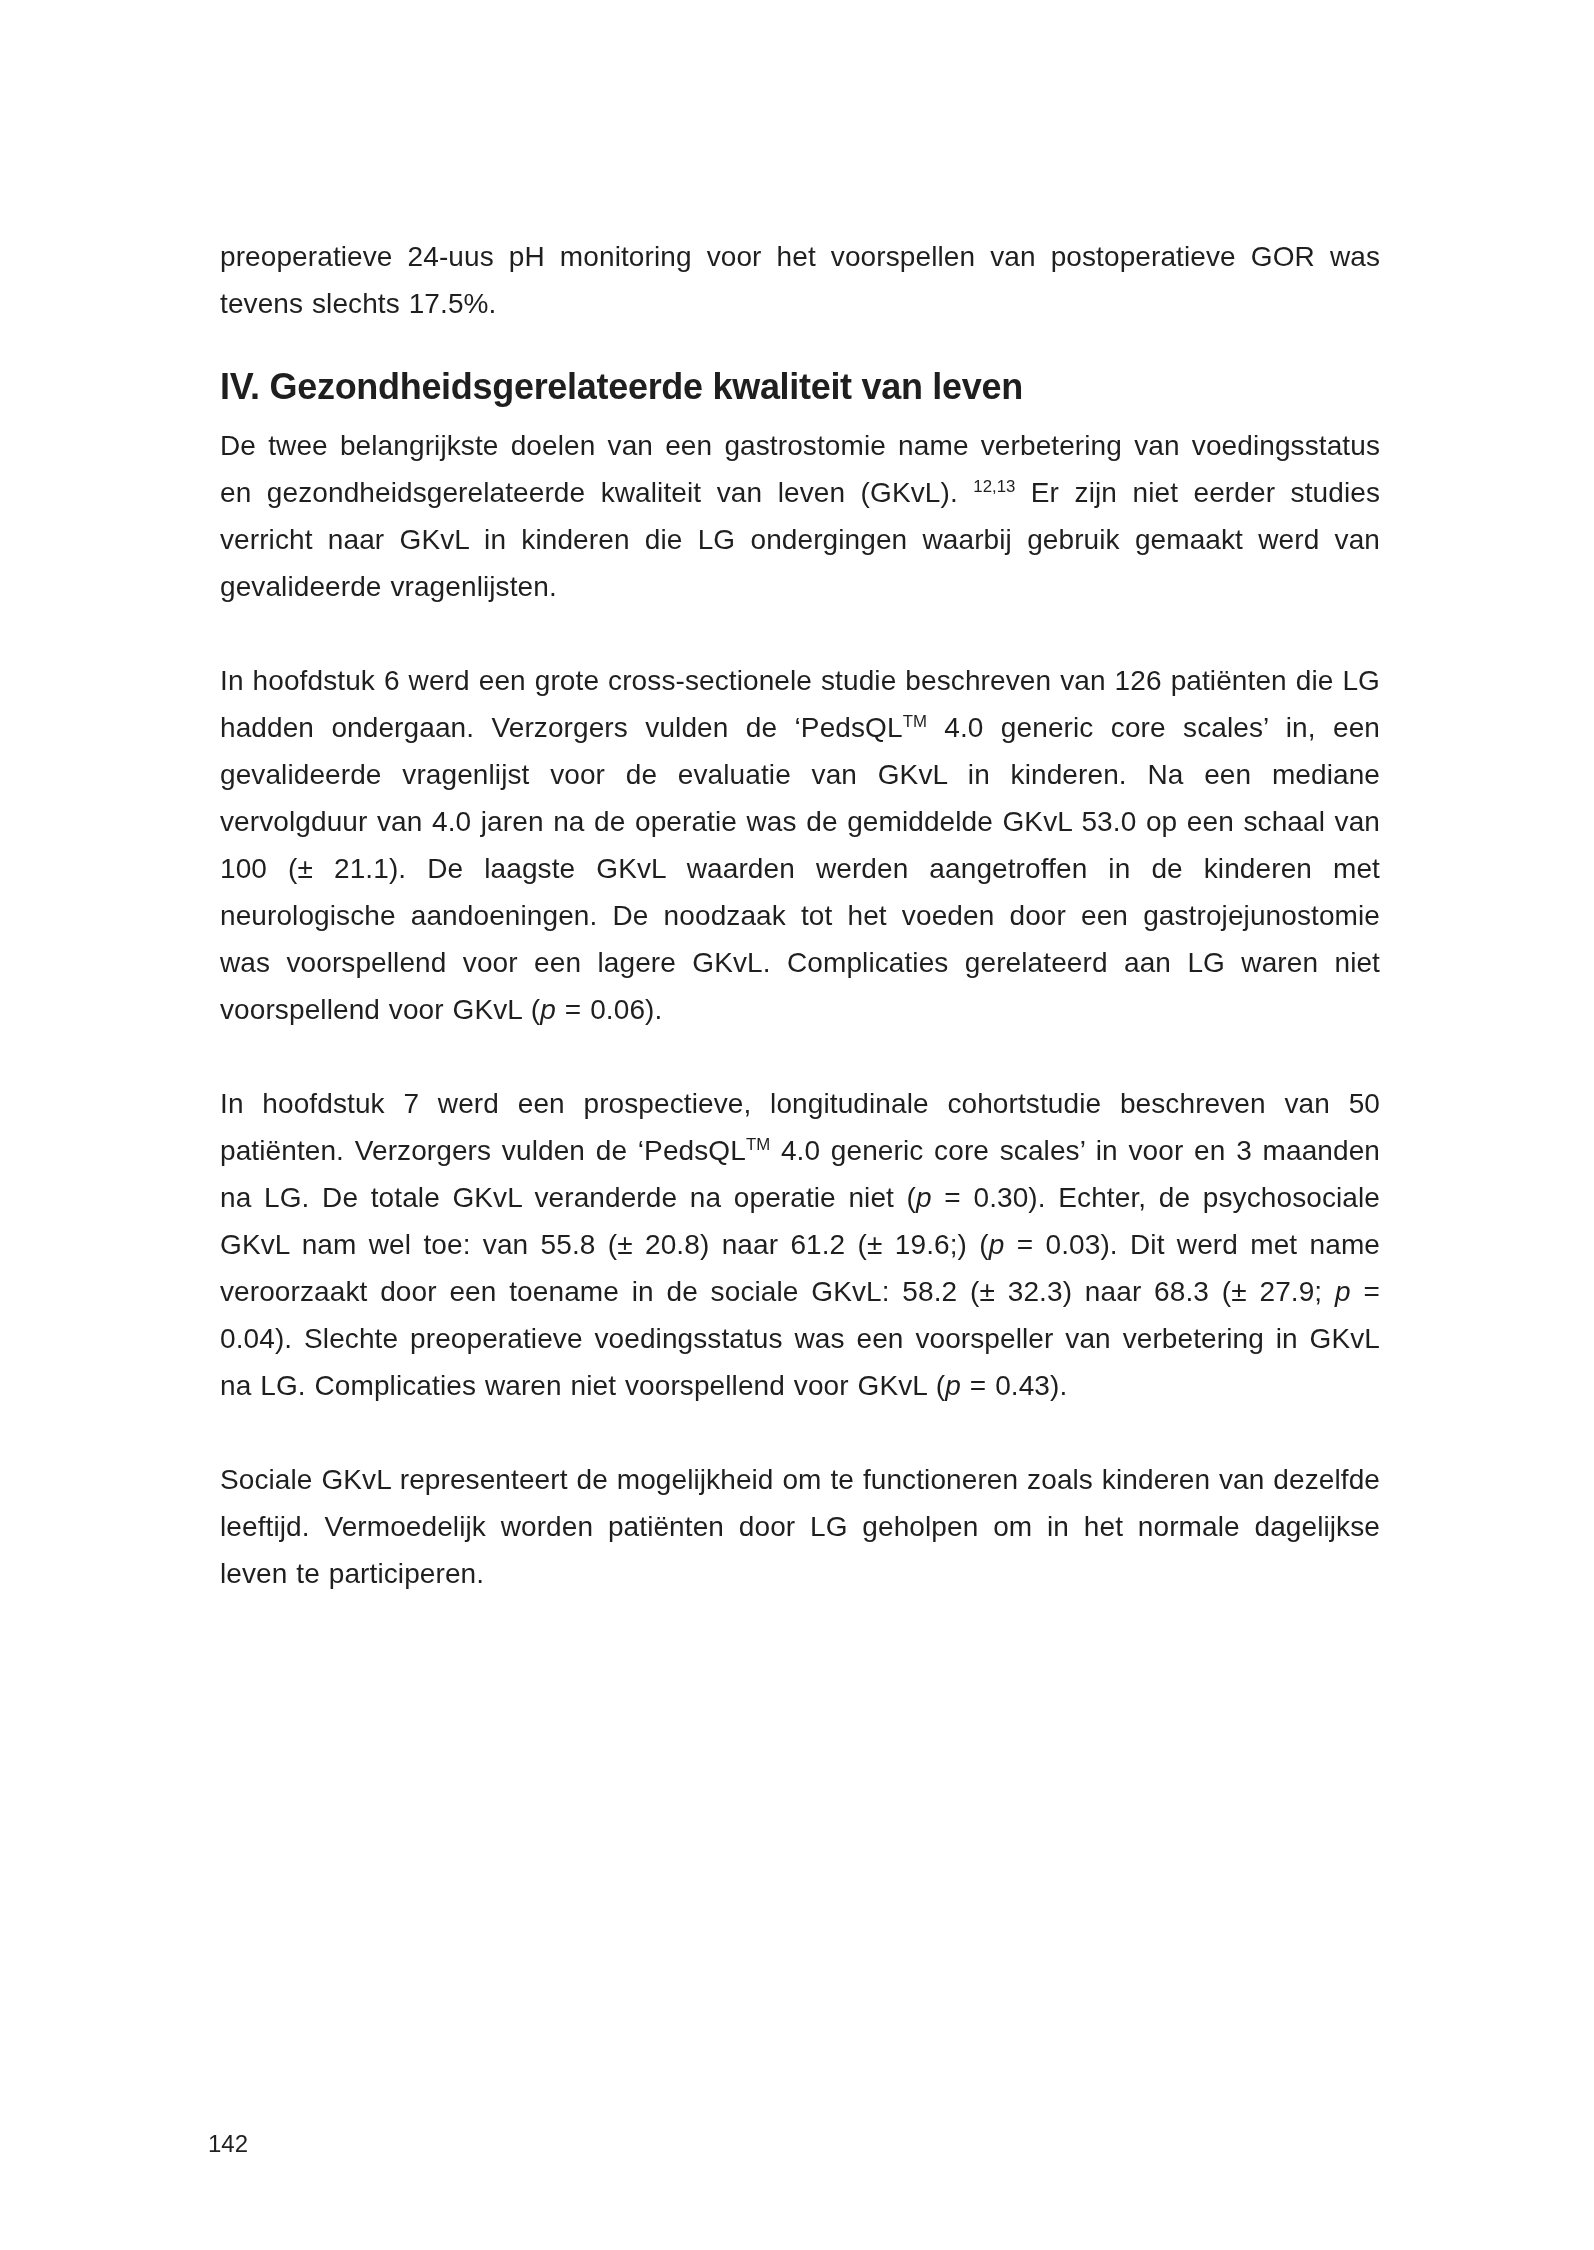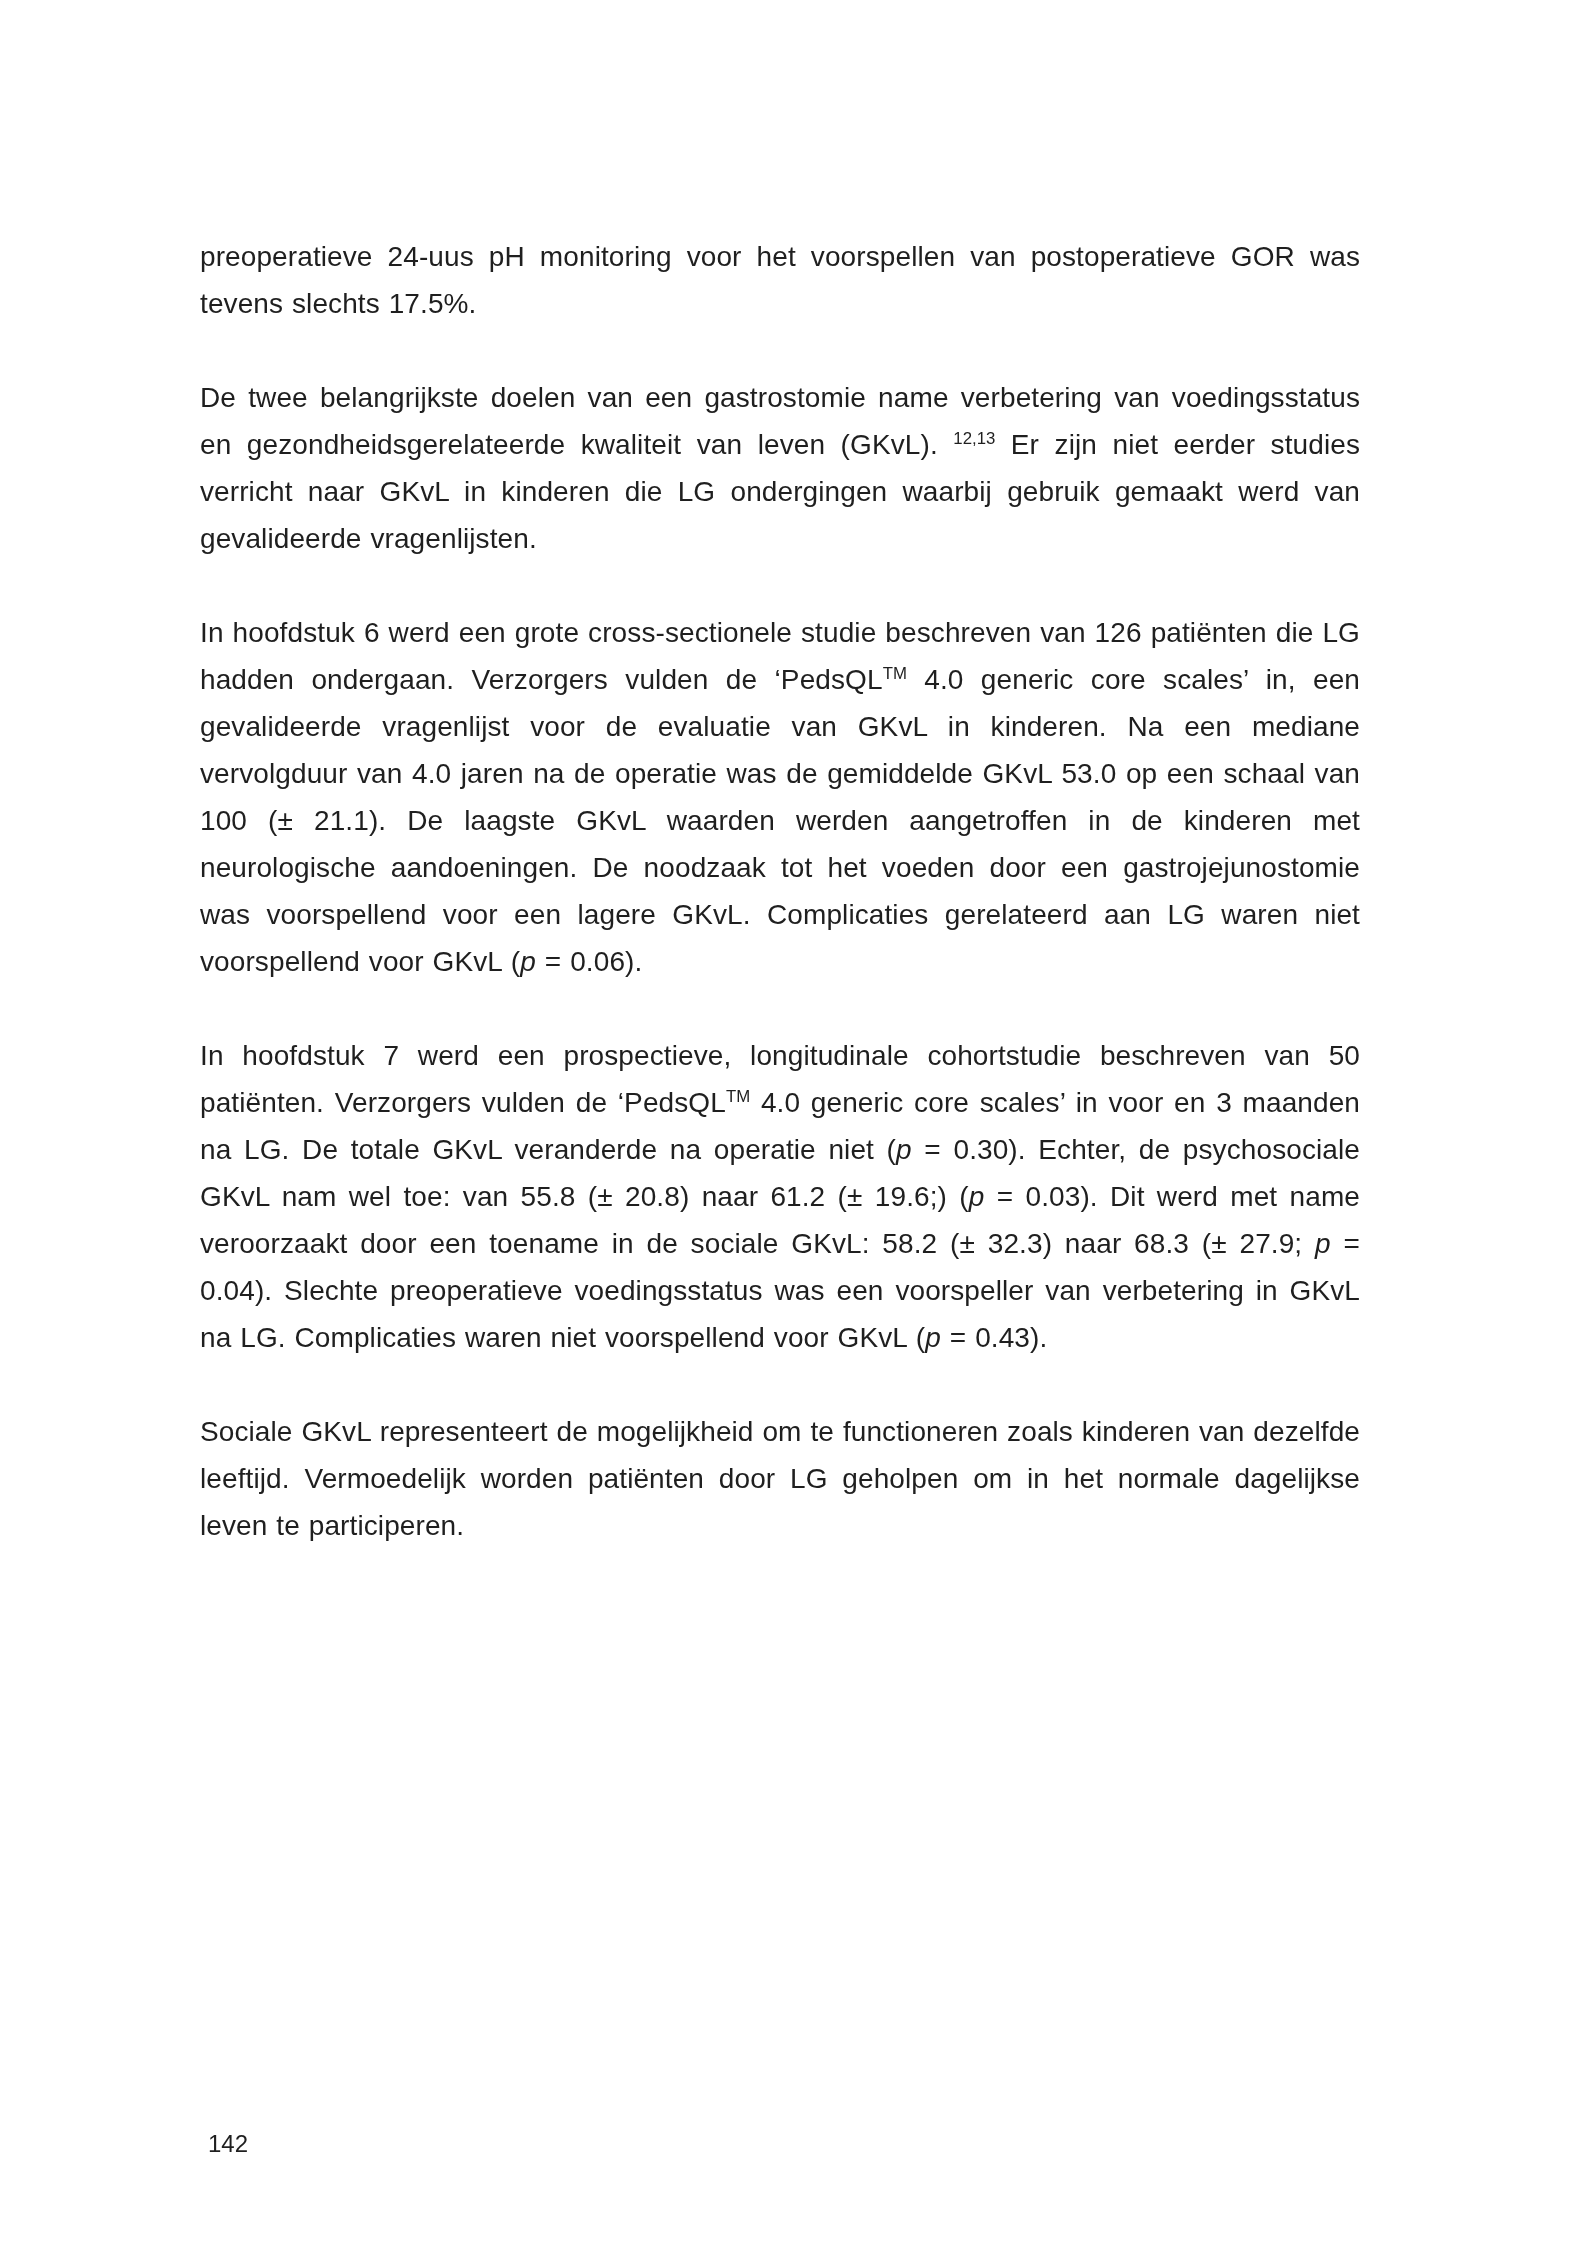--- a/index.html
+++ b/index.html
@@ -17,21 +17,21 @@
   .page {
     position: relative;
     width: 1594px;
     height: 2250px;
     background: var(--bg);
     color: var(--ink);
     overflow: hidden;
   }
   .content {
     position: absolute;
-    left: 200px;
+    left: 220px;
     top: 233px;
     width: 1160px;
   }
   .para {
     font-size: 28px;
     line-height: 47px;
     text-align: justify;
     margin: 0 0 47px 0;
     letter-spacing: 0.1px;
     word-spacing: 1px;
@@ -64,20 +64,21 @@
 </style>
 </head>
 <body>
 
 <div class="page">
   <div class="content">
 
     <p class="para"><span>preoperatieve 24-uus pH monitoring voor het voorspellen van postoperatieve GOR was tevens slechts 17.5%.</span></p>
 
 
+    <h2 class="heading">IV. Gezondheidsgerelateerde kwaliteit van leven</h2>
 
     <p class="para"><span>De twee belangrijkste doelen van een gastrostomie name verbetering van voedingsstatus en gezondheidsgerelateerde kwaliteit van leven (GKvL). </span><span class="sup">12,13</span><span> Er zijn niet eerder studies verricht naar GKvL in kinderen die LG ondergingen waarbij gebruik gemaakt werd van gevalideerde vragenlijsten.</span></p>
 
     <p class="para"><span>In </span><span class="b">hoofdstuk 6</span><span> werd een grote cross-sectionele studie beschreven van 126 patiënten die LG hadden ondergaan. Verzorgers vulden de ‘PedsQL</span><span class="sup">TM</span><span> 4.0 generic core scales’ in, een gevalideerde vragenlijst voor de evaluatie van GKvL in kinderen. Na een mediane vervolgduur van 4.0 jaren na de operatie was de gemiddelde GKvL 53.0 op een schaal van 100 (± 21.1). De laagste GKvL waarden werden aangetroffen in de kinderen met neurologische aandoeningen. De noodzaak tot het voeden door een gastrojejunostomie was voorspellend voor een lagere GKvL. Complicaties gerelateerd aan LG waren niet voorspellend voor GKvL (</span><span class="i">p</span><span> = 0.06).</span></p>
 
     <p class="para"><span>In </span><span class="b">hoofdstuk 7</span><span> werd een prospectieve, longitudinale cohortstudie beschreven van 50 patiënten. Verzorgers vulden de ‘PedsQL</span><span class="sup">TM</span><span> 4.0 generic core scales’ in voor en 3 maanden na LG. De totale GKvL veranderde na operatie niet (</span><span class="i">p</span><span> = 0.30). Echter, de psychosociale GKvL nam wel toe: van 55.8 (± 20.8) naar 61.2 (± 19.6;) (</span><span class="i">p</span><span> = 0.03). Dit werd met name veroorzaakt door een toename in de sociale GKvL: 58.2 (± 32.3) naar 68.3 (± 27.9; </span><span class="i">p</span><span> = 0.04). Slechte preoperatieve voedingsstatus was een voorspeller van verbetering in GKvL na LG. Complicaties waren niet voorspellend voor GKvL (</span><span class="i">p</span><span> = 0.43).</span></p>
 
     <p class="para"><span>Sociale GKvL representeert de mogelijkheid om te functioneren zoals kinderen van dezelfde leeftijd. Vermoedelijk worden patiënten door LG geholpen om in het normale dagelijkse leven te participeren.</span></p>
 
   </div>

